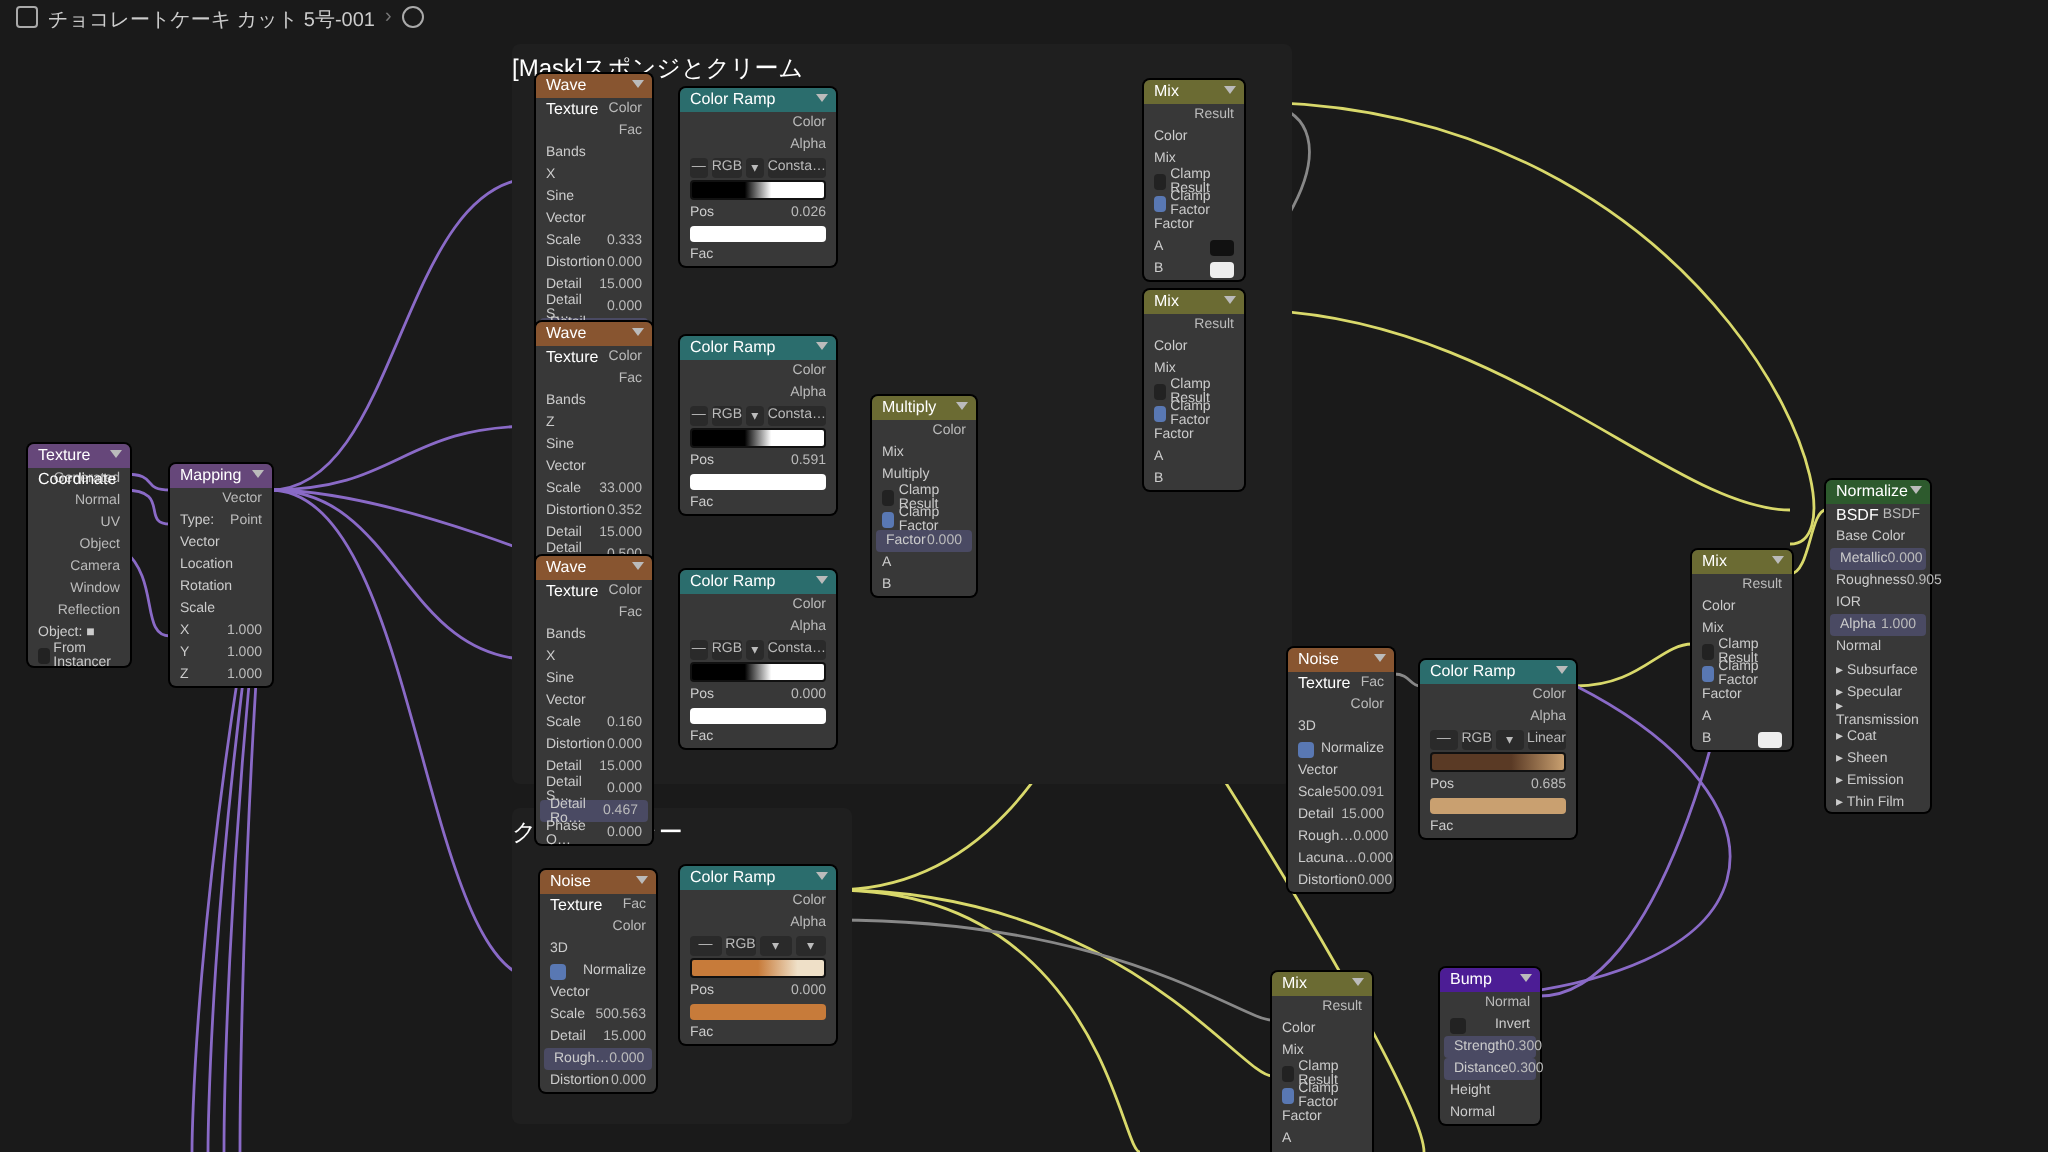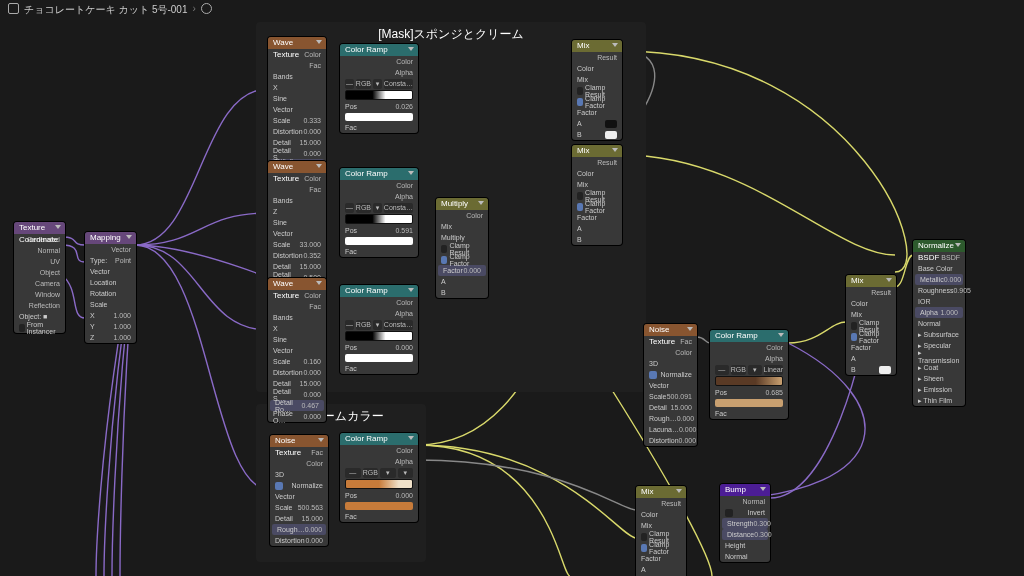--- a/index.html
+++ b/index.html
@@ -1,20 +1,20 @@
 <!DOCTYPE html>
 <html><head>
 <meta charset="utf-8">
 <style>
 html,body{margin:0;padding:0;width:1024px;height:576px;background:#1a1a1a;font-family:"Segoe UI",Arial,sans-serif;font-size:8px;color:#aaa;overflow:hidden}
 .canvas{position:relative;width:1024px;height:576px}
 .hdr{position:absolute;top:3px;left:8px;display:flex;align-items:flex-start;gap:5px;font-size:10px;color:#ccc}
 .hdr .chev{color:#777}
 .frame{position:absolute;background:#1f1f1f;border-radius:4px;font-size:10px;color:#ddd}
-.frame .ft{position:absolute;top:4px;left:0;right:0;text-align:center;font-size:12px;color:#fff}
+.frame .ft{position:absolute;top:4px;left:0;right:0;font-size:12px;color:#fff}
 .node{position:absolute;background:#383838;border-radius:3px;box-shadow:0 0 0 1px #000;font-size:7px}
 .node .nh{height:12px;line-height:12px;padding:0 5px;color:#fff;border-radius:3px 3px 0 0;font-size:8px;position:relative}
 .node .nh.purple{background:#66477a}
 .node .nh.orange{background:#885530}
 .node .nh.teal{background:#2b6d6d}
 .node .nh.olive{background:#6b6b33}
 .node .nh.blue{background:#4c1d95}
 .node .nh.green{background:#2d5a2d}
 .node .nh.darkred{background:#5a2d2d}
 .node .nh .tri{position:absolute;right:4px;top:3px;width:0;height:0;border-left:3px solid transparent;border-right:3px solid transparent;border-top:4px solid #bbb}

